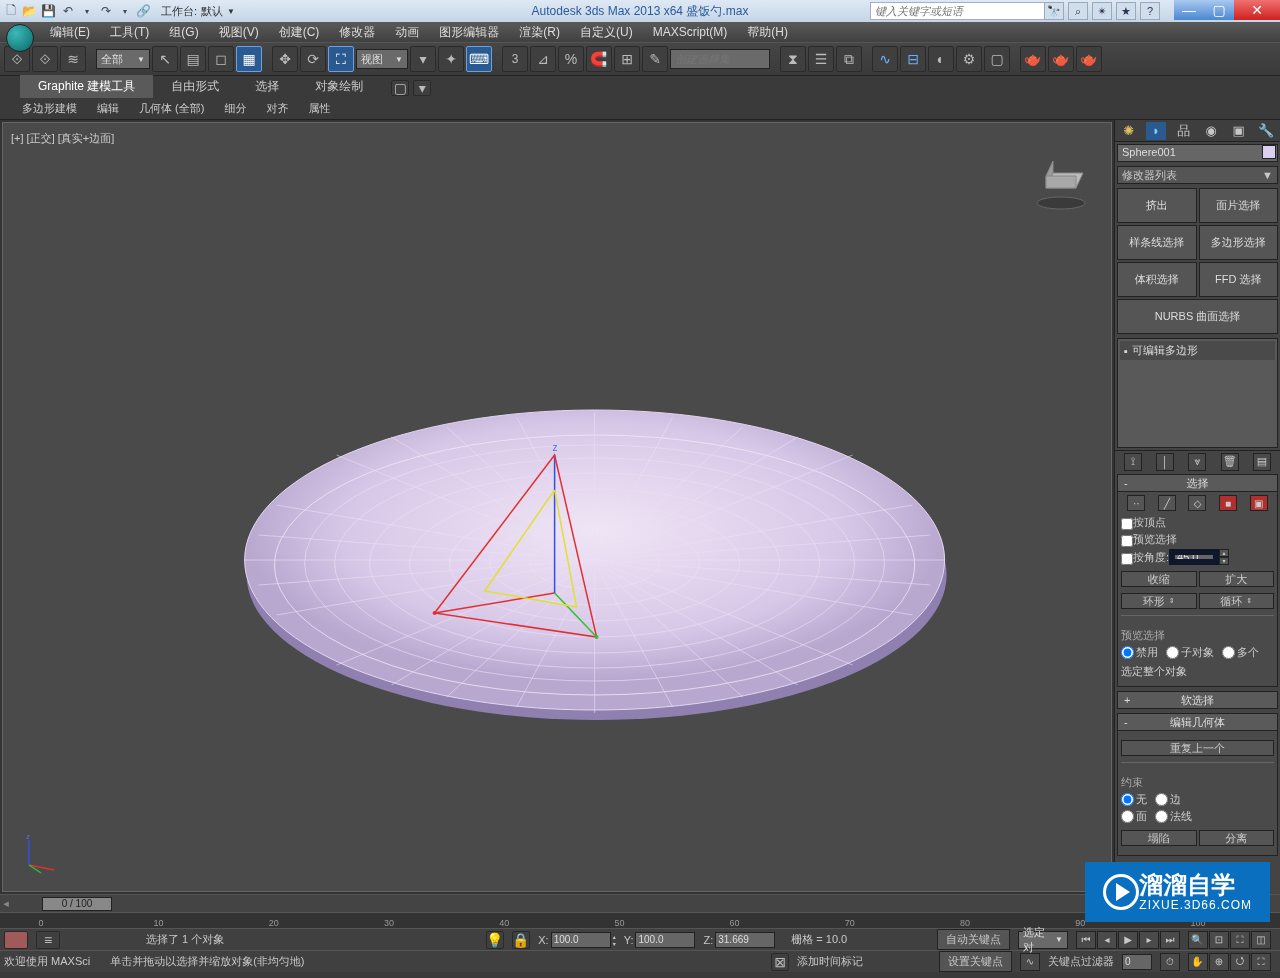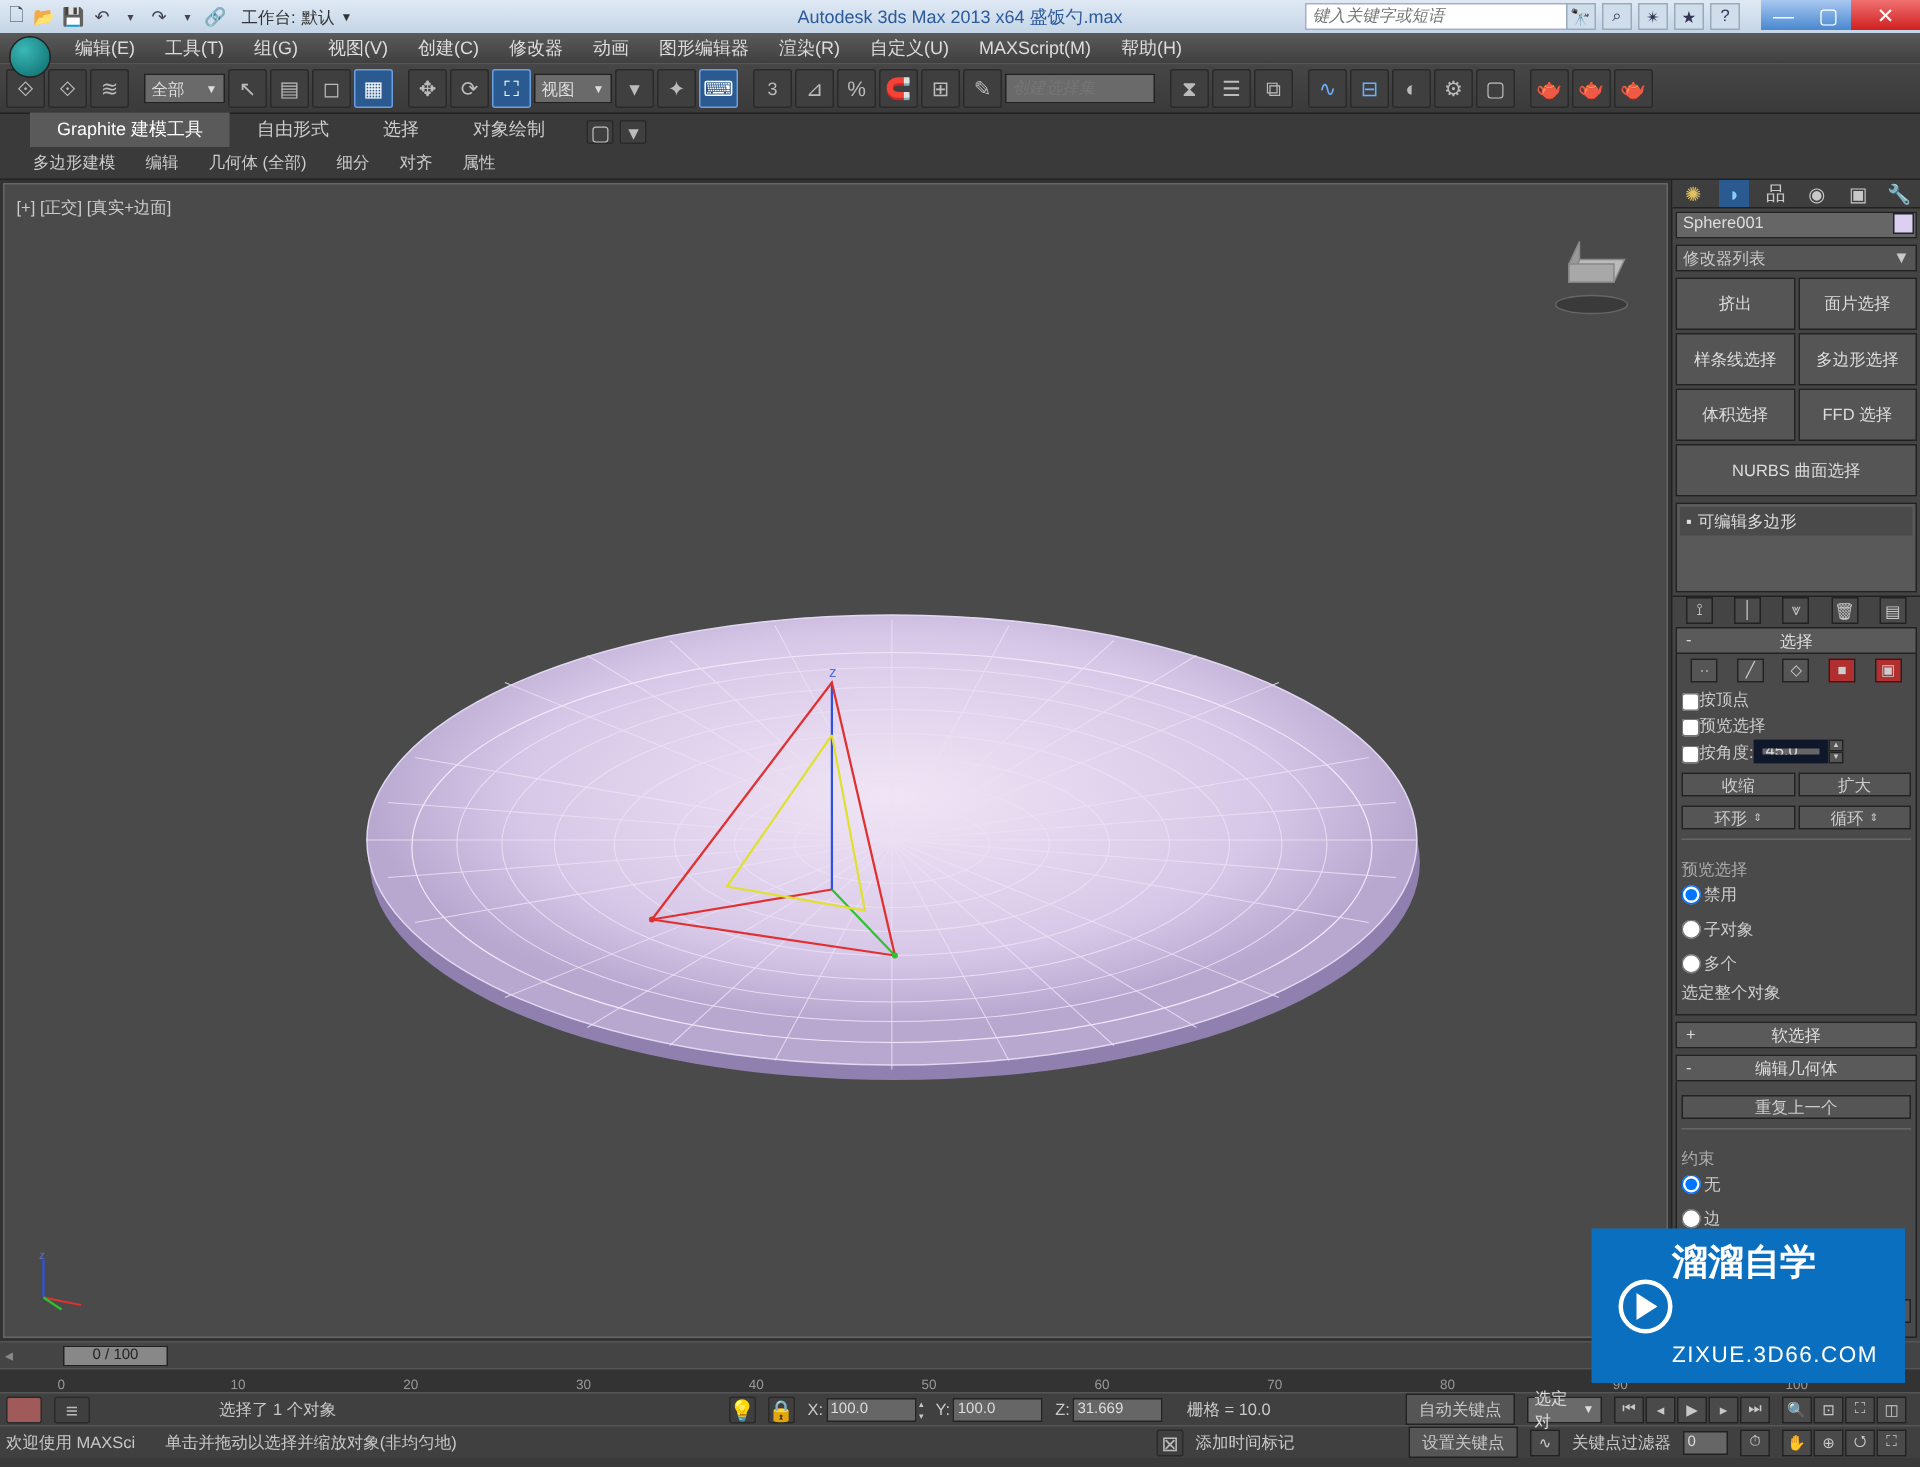--- a/index.html
+++ b/index.html
@@ -60,21 +60,21 @@
 .so { width:18px; height:16px; border:1px solid #222; background:#555; display:flex; align-items:center; justify-content:center; font-size:10px; }
 .so.red { background:#b03030; }
 .chk { display:flex; align-items:flex-end; gap:0; margin:2px 0; }
 .chk input { width:12px; height:12px; }
 .spinner { display:flex; align-items:center; }
 .spinner input { width:50px; height:16px; background:#666; border:6px solid #0f172a; color:#ddd; padding:0 2px; font-size:11px; }
 .spinner .arrows { display:flex; flex-direction:column; }
 .spinner .arrows span { width:10px; height:8px; background:#555; border:1px solid #222; font-size:6px; line-height:6px; text-align:center; }
 .btn-pair { display:flex; gap:2px; margin:6px 0; }
 .btn-pair .b { flex:1; height:16px; background:#555; border:1px solid #222; display:flex; align-items:center; justify-content:center; }
-.radios { display:flex; gap:8px; margin:2px 0; flex-wrap:wrap;flex-direction:column; }
+.radios { display:flex; gap:8px; margin:2px 0; flex-wrap:wrap; }
 .radios label { display:flex; align-items:center; gap:2px; }
 .link { color:#d0d0d0; margin:4px 0; cursor:pointer; text-align:left; }
 .fieldset-lbl { color:#aaa; font-size:11px; border-top:1px solid #666; margin-top:4px; padding-top:12px; }
 .timeline-area { position:absolute; left:0; right:0; bottom:0; height:84px; background:#3a3a3a; }
 .time-slider { height:18px; background:#444; display:flex; align-items:center; border-top:1px solid #555; }
 .slider-thumb { width:70px; height:14px; background:#888; border:1px solid #222; margin-left:30px; display:flex; align-items:center; justify-content:center; color:#222; font-size:10px; }
 .ruler { height:16px; background:#333; border-top:1px solid #555; position:relative; }
 .ruler .tick { position:absolute; bottom:0; color:#999; font-size:9px; }
 .status1 { height:22px; background:#404040; display:flex; align-items:center; padding:0 4px; gap:8px; border-top:1px solid #555; }
 .coord { display:flex; align-items:center; gap:2px; }
@@ -83,21 +83,21 @@
 .playback { display:flex; gap:1px; }
 .pb { width:20px; height:18px; background:#4a4a4a; border:1px solid #222; display:flex; align-items:center; justify-content:center; font-size:10px; }
 .akey { background:#555; padding:2px 8px; border:1px solid #222; font-size:11px; }
 .nav-ctrl { display:flex; gap:1px; flex-wrap:wrap; width:88px; }
 .nc { width:20px; height:18px; background:#4a4a4a; border:1px solid #222; font-size:10px; display:flex; align-items:center; justify-content:center; }
 .watermark { position:absolute; right:10px; bottom:56px; background:#0a6fbf; color:#fff; padding:10px 18px; display:flex; align-items:center; gap:0; z-index:20; }
 .watermark .play { width:36px; height:36px; border:3px solid #fff; border-radius:50%; display:flex; align-items:center; justify-content:center; }
 .watermark .play span { width:0; height:0; border-left:14px solid #fff; border-top:9px solid transparent; border-bottom:9px solid transparent; margin-left:3px; }
 .watermark .txt { display:flex; flex-direction:column; line-height:1.1; }
 .watermark .big { font-size:24px; font-weight:bold; }
-.watermark .small { font-size:15px; letter-spacing:1px;margin-top:40px; }
+.watermark .small { font-size:12px; letter-spacing:1px; }
 svg text { font-family:Arial; }
 </style>
 </head>
 <body>
 
 <div class="titlebar">
   <div class="qat">
     <div class="qat-btn">🗋</div>
     <div class="qat-btn">📂</div>
     <div class="qat-btn">💾</div>

